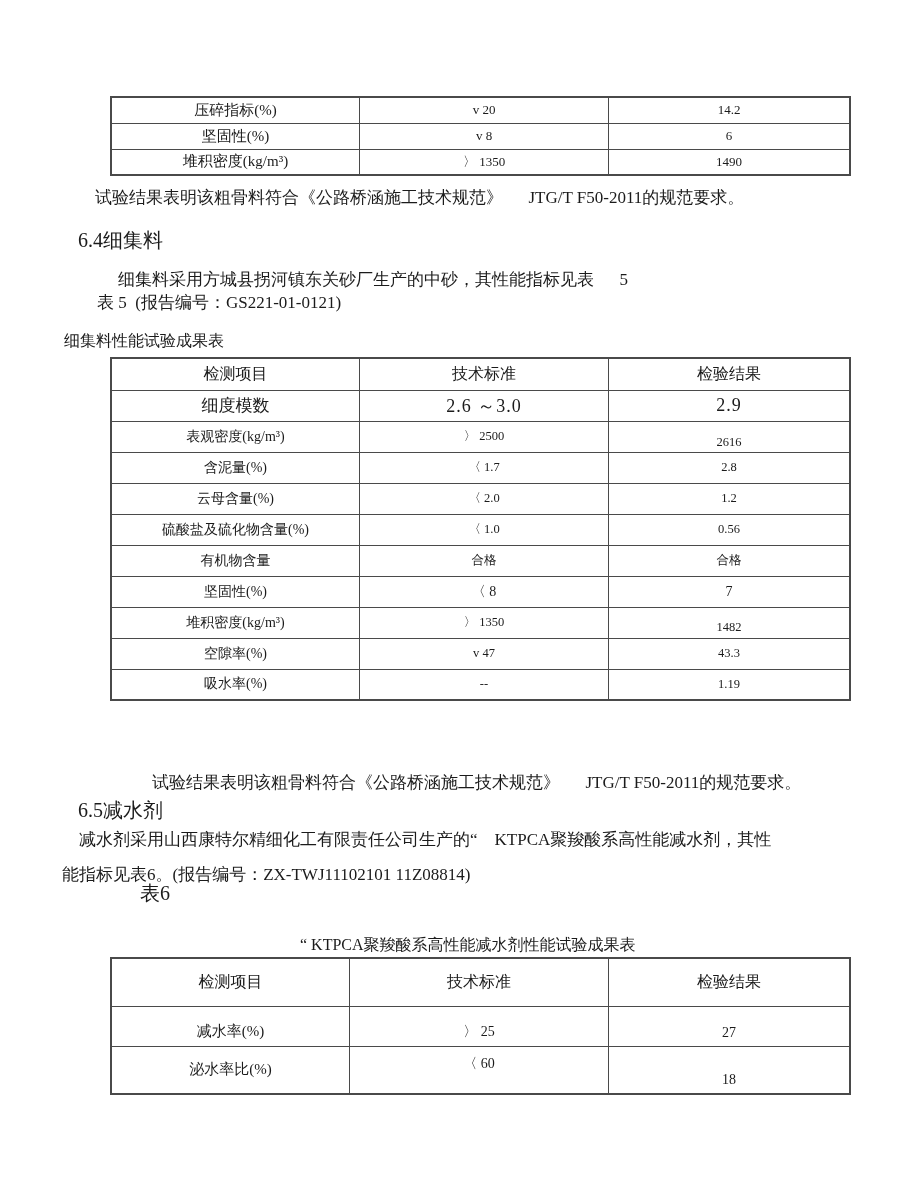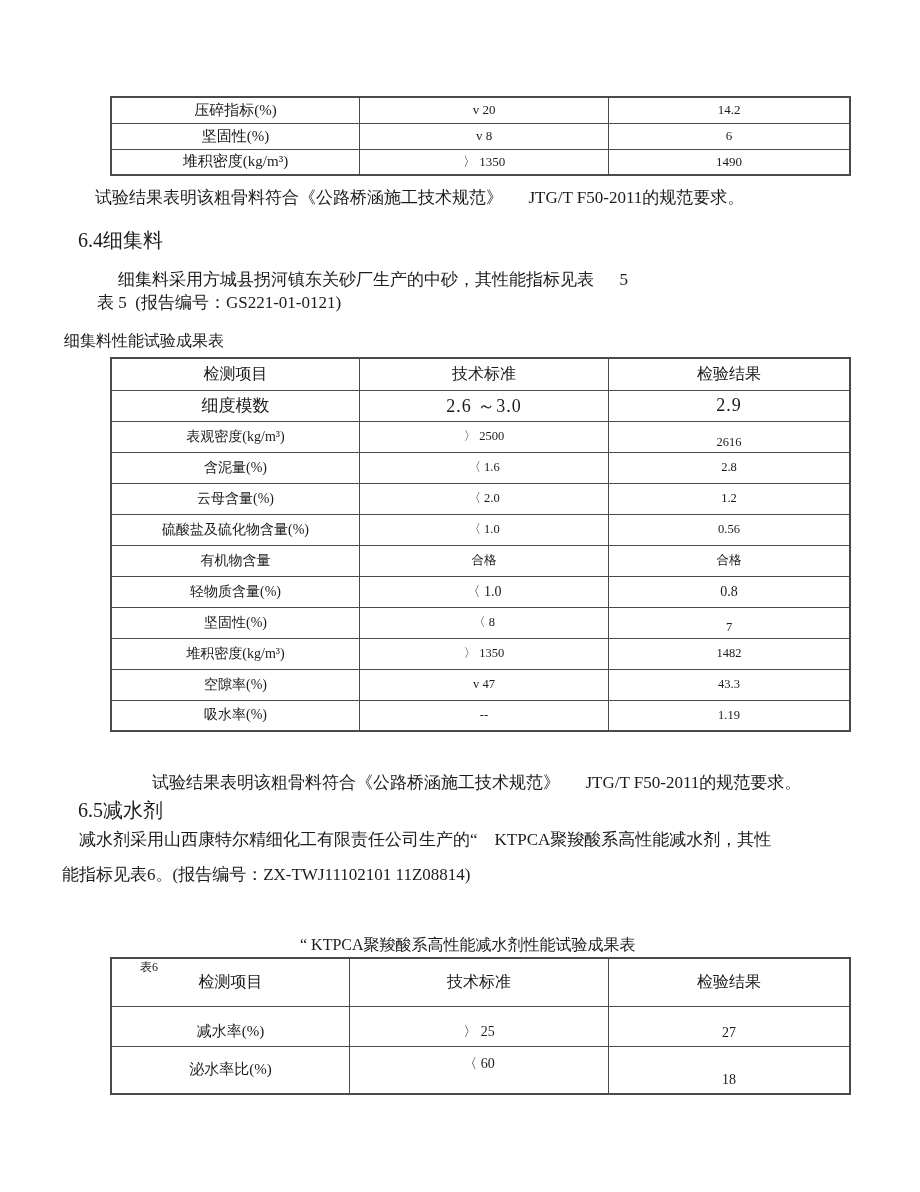--- a/index.html
+++ b/index.html
@@ -77,21 +77,21 @@
   
   .note-a   { left: 95px;  top: 187px; font-size: 17px; }
   .h-64     { left: 78px;  top: 227px; font-size: 20px; }
   .p-intro  { left: 118px; top: 269px; font-size: 17px; }
   .p-ref    { left: 97px;  top: 292px; font-size: 17px; }
   .p-title5 { left: 64px;  top: 331px; font-size: 16px; }
   .note-b   { left: 152px; top: 772px; font-size: 17px; }
   .h-65     { left: 78px;  top: 797px; font-size: 20px; }
   .p-admix1 { left: 79px;  top: 829px; font-size: 17px; }
   .p-admix2 { left: 62px;  top: 864px; font-size: 17px; }
-  .cap-label{ left: 140px; top: 960px; font-size: 12px; }
+  .cap-label{ left: 140px; top: 880px; font-size: 20px; }
   .cap-title{ left: 300px; top: 935px; font-size: 16px; }
 </style>
 </head>
 <body>
 
 <div class="page">
 
   <div class="tbl tbl-a" id="tableA">
       <table>
         <tbody>
@@ -137,44 +137,39 @@
             <td class="std">2.6 ～3.0</td>
             <td class="res">2.9</td>
           </tr>
           <tr>
             <td class="item">表观密度(kg/m³)</td>
             <td class="std">〉 2500</td>
             <td class="res">2616</td>
           </tr>
           <tr>
             <td class="item">含泥量(%)</td>
-            <td class="std">〈 1.6</td>
+            <td class="std">〈 1.7</td>
             <td class="res">2.8</td>
           </tr>
           <tr>
             <td class="item">云母含量(%)</td>
             <td class="std">〈 2.0</td>
             <td class="res">1.2</td>
           </tr>
           <tr>
             <td class="item">硫酸盐及硫化物含量(%)</td>
             <td class="std">〈 1.0</td>
             <td class="res">0.56</td>
           </tr>
           <tr>
             <td class="item">有机物含量</td>
             <td class="std">合格</td>
             <td class="res">合格</td>
           </tr>
           <tr>
-            <td class="item">轻物质含量(%)</td>
-            <td class="std">〈 1.0</td>
-            <td class="res">0.8</td>
-          </tr>
-          <tr>
             <td class="item">坚固性(%)</td>
             <td class="std">〈 8</td>
             <td class="res">7</td>
           </tr>
           <tr>
             <td class="item">堆积密度(kg/m³)</td>
             <td class="std">〉 1350</td>
             <td class="res">1482</td>
           </tr>
           <tr>

